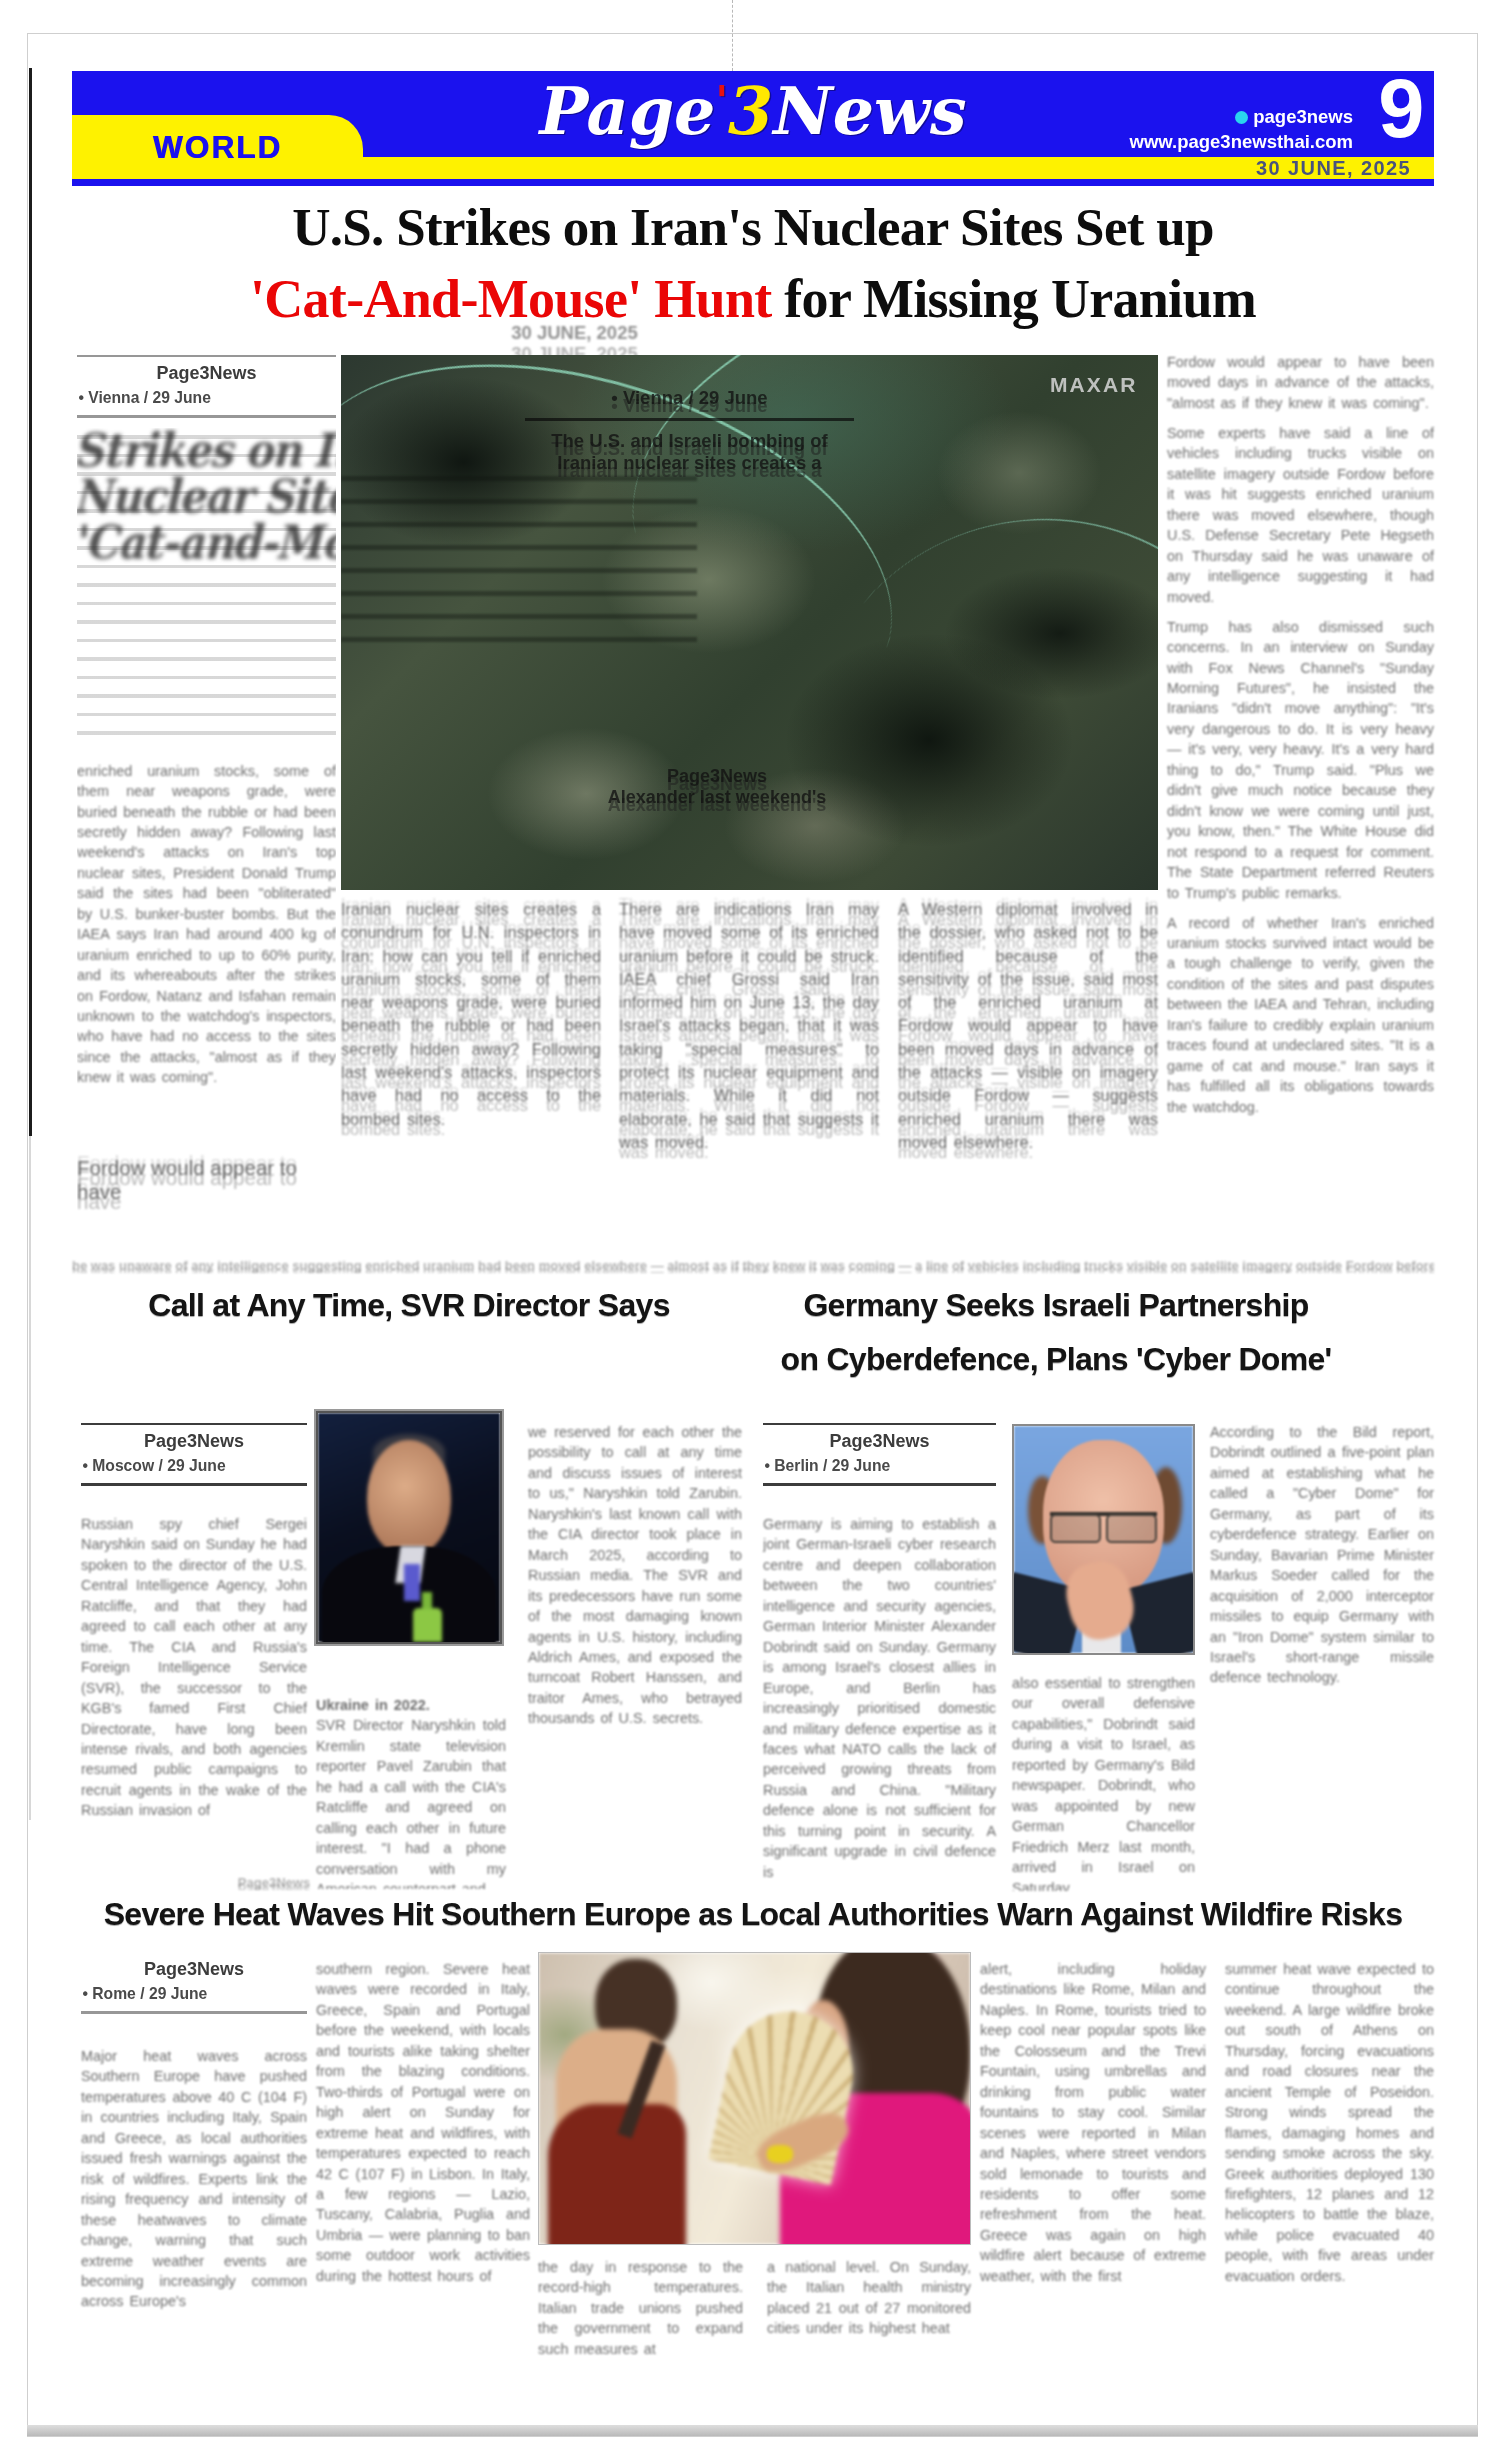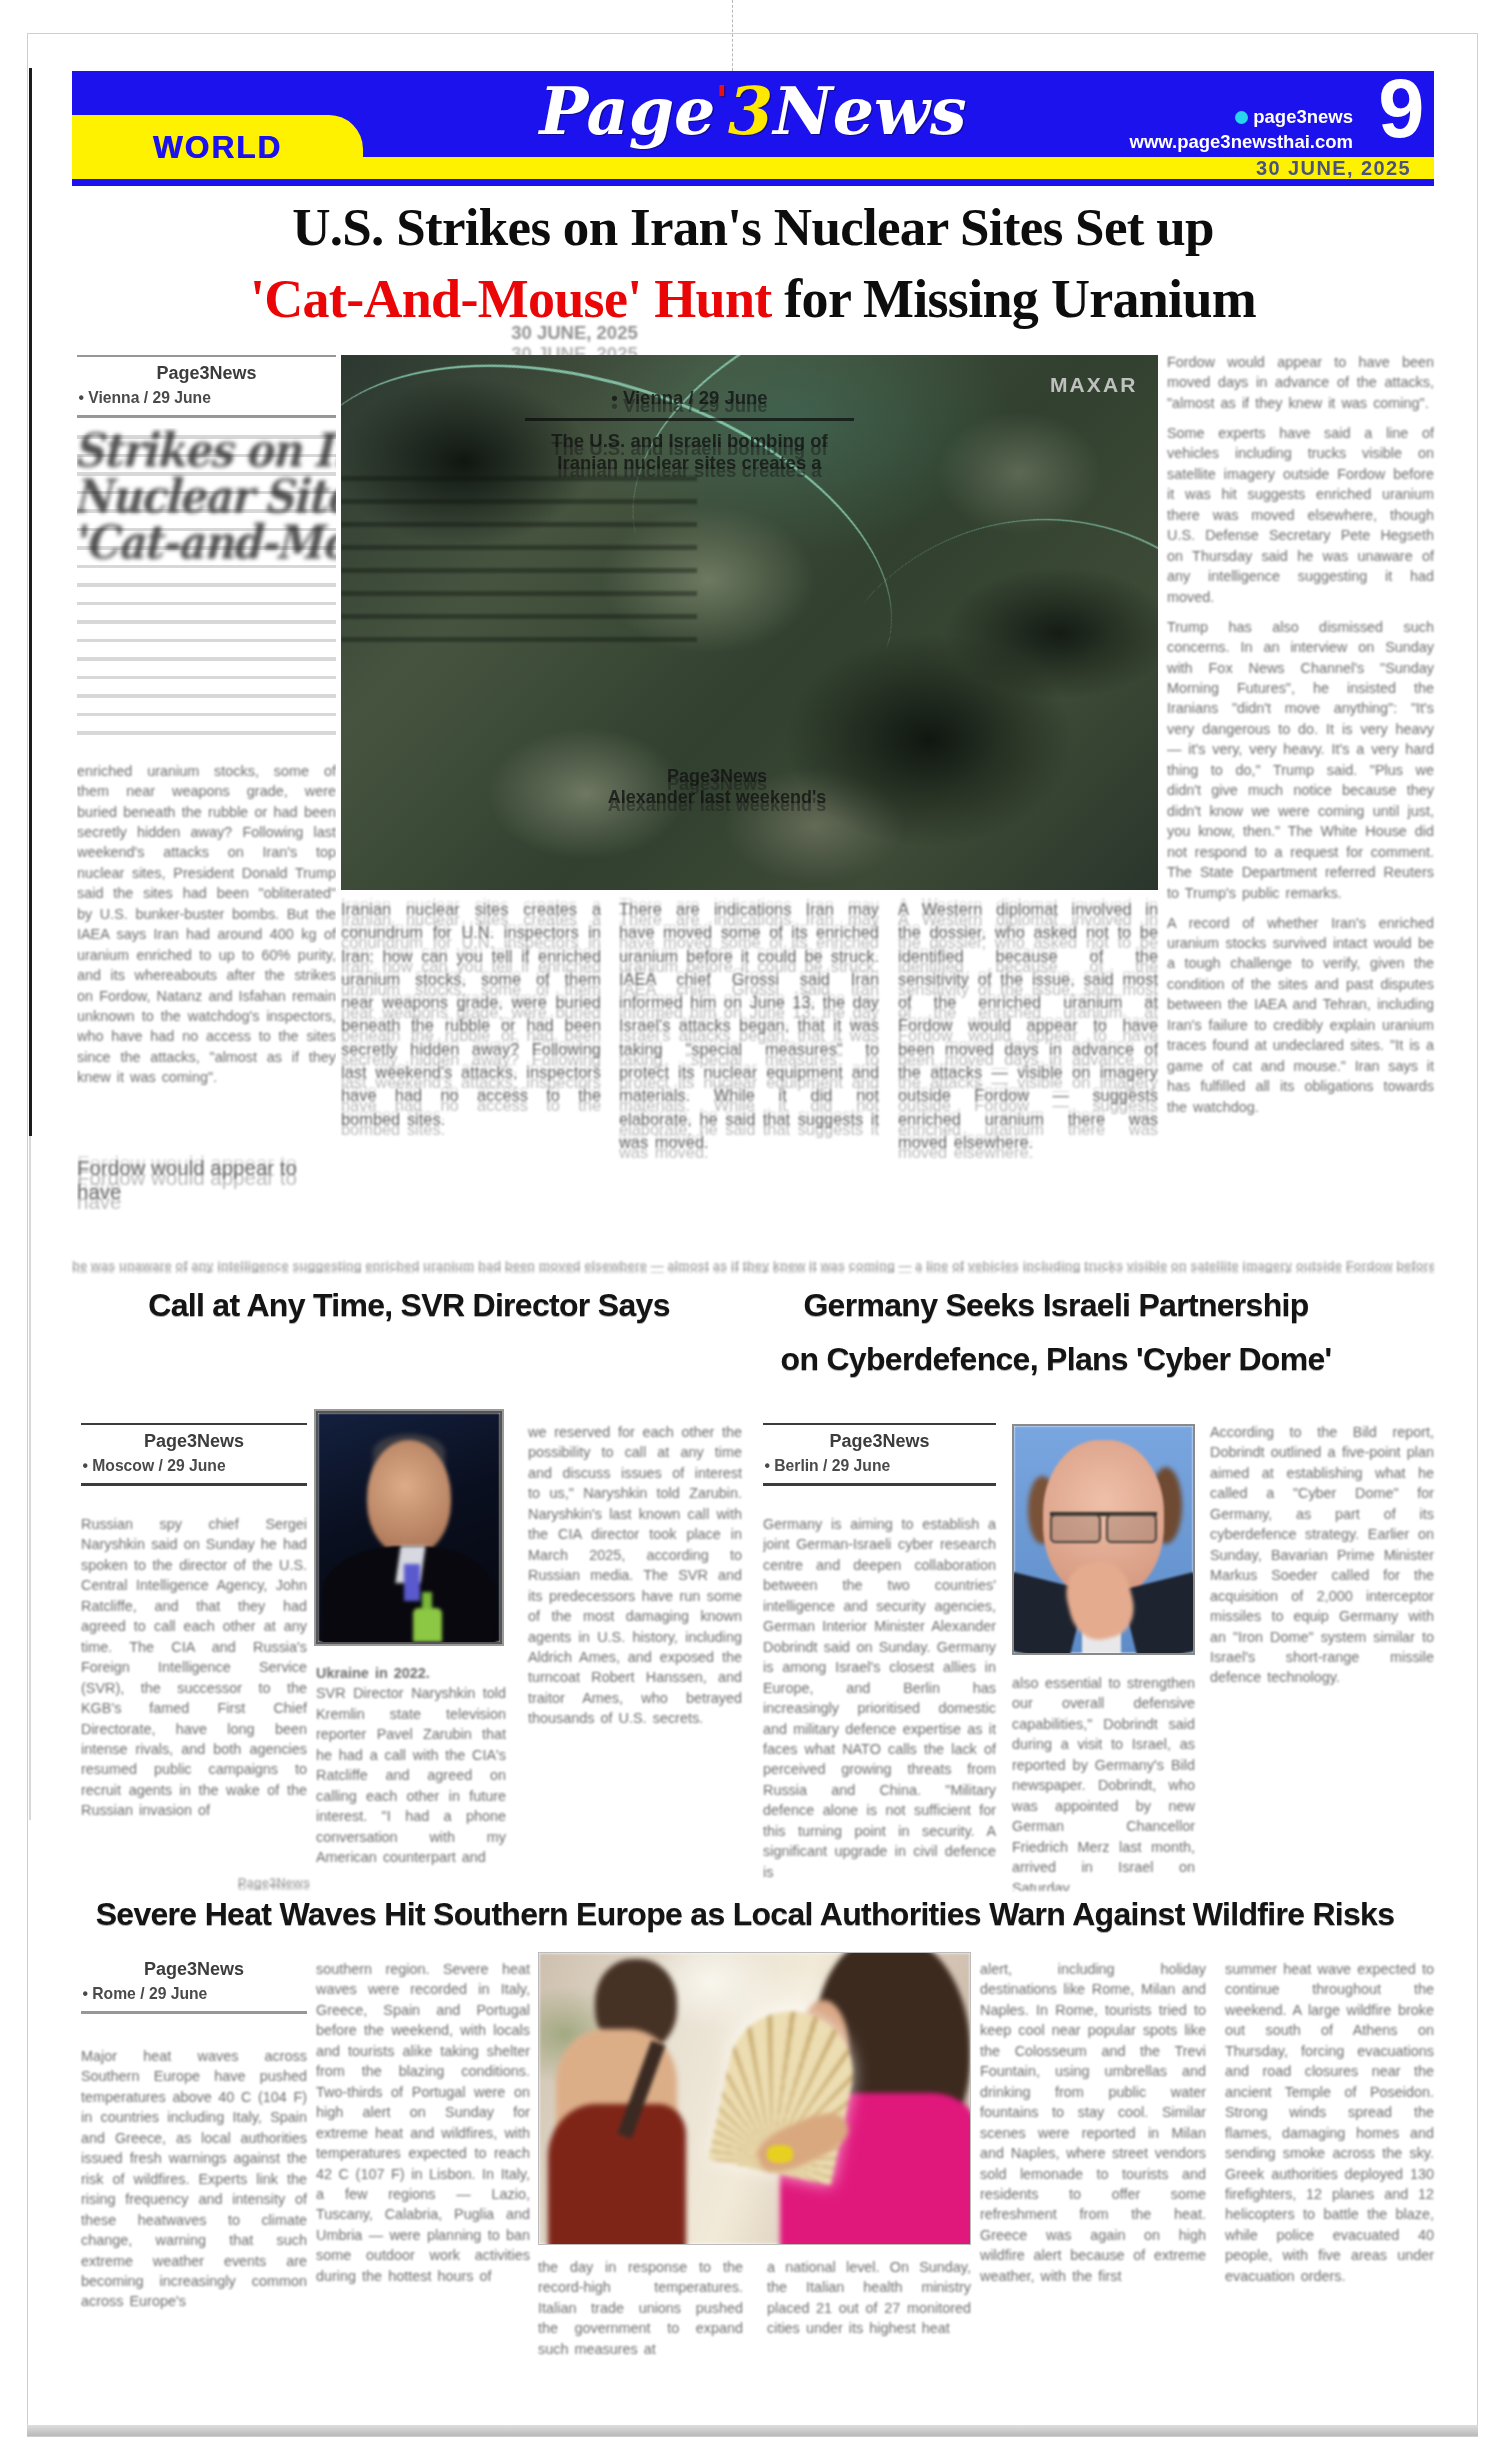--- a/index.html
+++ b/index.html
@@ -173,21 +173,21 @@
      background:#d9a87f; transform:rotate(-24deg); filter:blur(2.1px); }
   .hw-band { position:absolute; left:53%; top:66%; width:6%; height:6%; border-radius:40%;
      background:#e8d020; filter:blur(1px); }
   .hw-hair2 { position:absolute; right:0%; top:-6%; width:36%; height:78%;
      border-radius:44% 50% 46% 54%; background:#3c2a1f; filter:blur(2.1px); }
   .hw-face2 { position:absolute; right:28%; top:16%; width:12%; height:34%; border-radius:50%;
      background:#d8a583; filter:blur(2.1px); }
   .hw-top2 { position:absolute; right:-2%; bottom:-6%; width:46%; height:58%;
      border-radius:40% 24% 0 0; background:#e0187c; filter:blur(2.1px); }
 
-  .caption-lead { font-weight:bold; }
+  .caption-lead { font-weight:bold;margin-top:32px; }
 </style>
 </head>
 <body>
 
 <div class="page">
   <div class="scan-frame"></div>
   <div class="left-rule"></div>
   <div class="left-rule2"></div>
   <div class="fold-line"></div>
 
@@ -313,21 +313,21 @@
       <div class="cy-suitL"></div>
       <div class="cy-suitR"></div>
       <div class="cy-shirt"></div>
       <div class="cy-hand"></div>
     </div>
   </div>
   <div class="col-box body-text" style="left:1012px; top:1673px; width:183px; height:218px;">also essential to strengthen our overall defensive capabilities," Dobrindt said during a visit to Israel, as reported by Germany's Bild newspaper. Dobrindt, who was appointed by new German Chancellor Friedrich Merz last month, arrived in Israel on Saturday.</div>
   <div class="col-box body-text" style="left:1210px; top:1422px; width:224px; height:471px;">According to the Bild report, Dobrindt outlined a five-point plan aimed at establishing what he called a "Cyber Dome" for Germany, as part of its cyberdefence strategy. Earlier on Sunday, Bavarian Prime Minister Markus Soeder called for the acquisition of 2,000 interceptor missiles to equip Germany with an "Iron Dome" system similar to Israel's short-range missile defence technology.</div>
 
   <div class="ghost-strip" style="left:178px; top:1875px; width:192px; text-align:center;">Page3News</div>
-  <div class="sub-headline" style="left:64px; top:1892px; width:1362px; line-height:1.4;">Severe Heat Waves Hit Southern Europe as Local Authorities Warn Against Wildfire Risks</div>
+  <div class="sub-headline" style="left:72px; top:1892px; width:1362px; line-height:1.4;">Severe Heat Waves Hit Southern Europe as Local Authorities Warn Against Wildfire Risks</div>
 
   <div class="col-box" style="left:81px; top:1956px; width:226px;">
     <div class="byline">
       <div class="agency">Page3News</div>
       <div class="loc">• Rome / 29 June</div>
       <div class="rule"></div>
     </div>
   </div>
   <div class="col-box body-text" style="left:81px; top:2046px; width:226px; height:325px;">Major heat waves across Southern Europe have pushed temperatures above 40 C (104 F) in countries including Italy, Spain and Greece, as local authorities issued fresh warnings against the risk of wildfires. Experts link the rising frequency and intensity of these heatwaves to climate change, warning that such extreme weather events are becoming increasingly common across Europe's</div>
   <div class="col-box body-text" style="left:316px; top:1959px; width:214px; height:411px;">southern region. Severe heat waves were recorded in Italy, Greece, Spain and Portugal before the weekend, with locals and tourists alike taking shelter from the blazing conditions. Two-thirds of Portugal were on high alert on Sunday for extreme heat and wildfires, with temperatures expected to reach 42 C (107 F) in Lisbon. In Italy, a few regions — Lazio, Tuscany, Calabria, Puglia and Umbria — were planning to ban some outdoor work activities during the hottest hours of</div>

